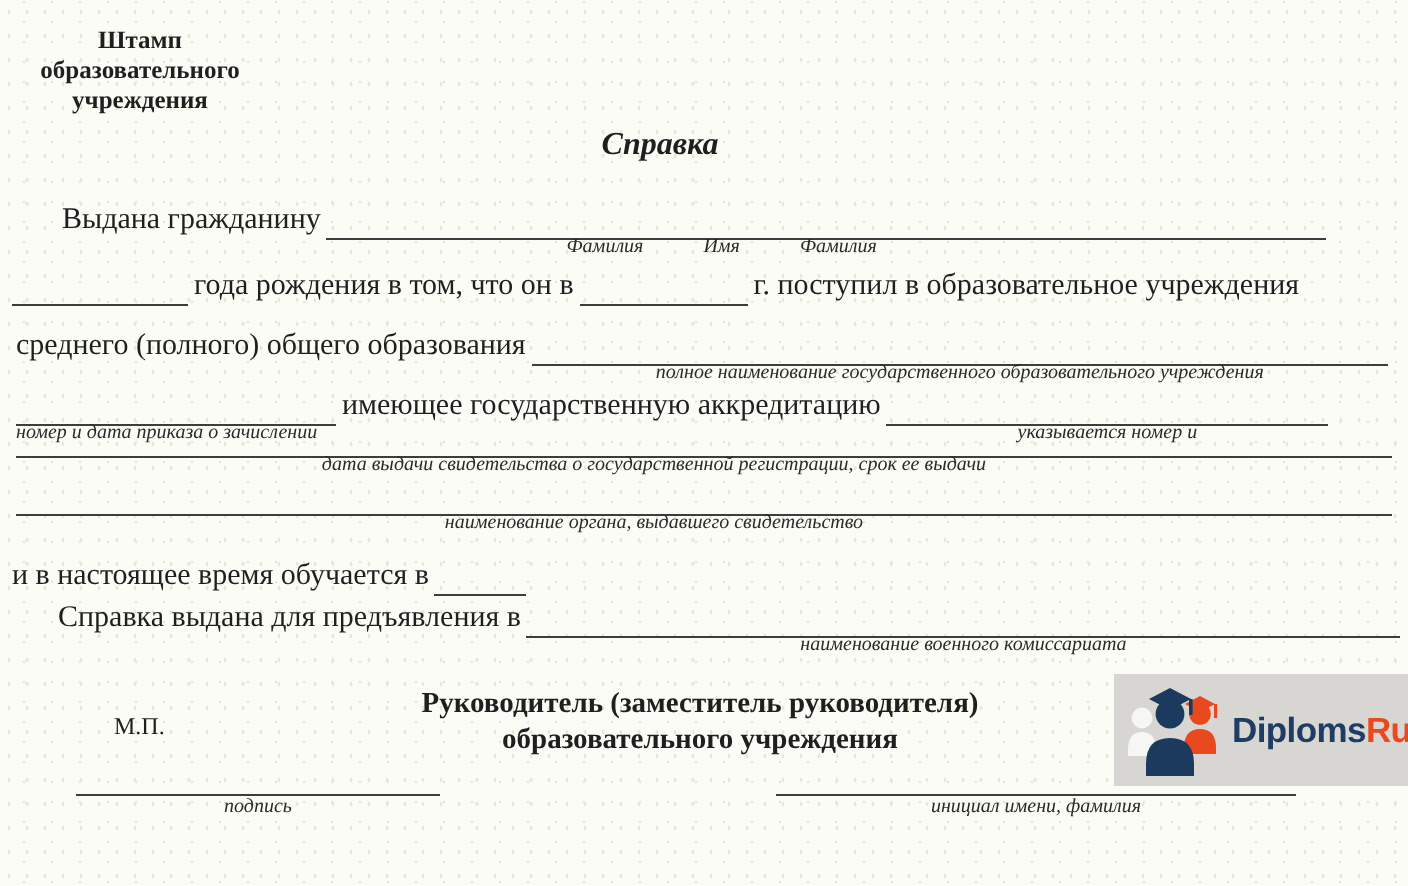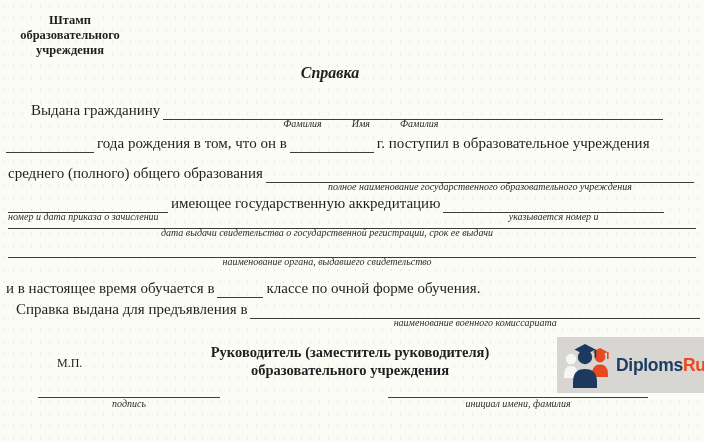--- a/index.html
+++ b/index.html
@@ -114,24 +114,23 @@
 
   <div class="row" style="left:8px; right:8px; top:239px;">
     <span class="blank grow">
       <span class="cap" style="transform:translateX(-25px);">наименование органа, выдавшего свидетельство</span>
     </span>
   </div>
 
   <div class="row" style="left:6px; top:279px;">
     <span class="txt" style="padding-left:0;">и в настоящее время обучается в</span>
     <span class="blank" style="width:46px;"></span>
-    <span class="txt">классе по очной форме обучения.</span>
   </div>
 
-  <div class="row" style="left:16px; right:4px; top:300px;">
+  <div class="row" style="left:29px; right:4px; top:300px;">
     <span class="txt" style="padding-left:0;">Справка выдана для предъявления в</span>
     <span class="blank grow">
       <span class="cap">наименование военного комиссариата</span>
     </span>
   </div>
 
   <div class="mp">М.П.</div>
 
   <div class="head-block">Руководитель (заместитель руководителя)
 образовательного учреждения</div>

